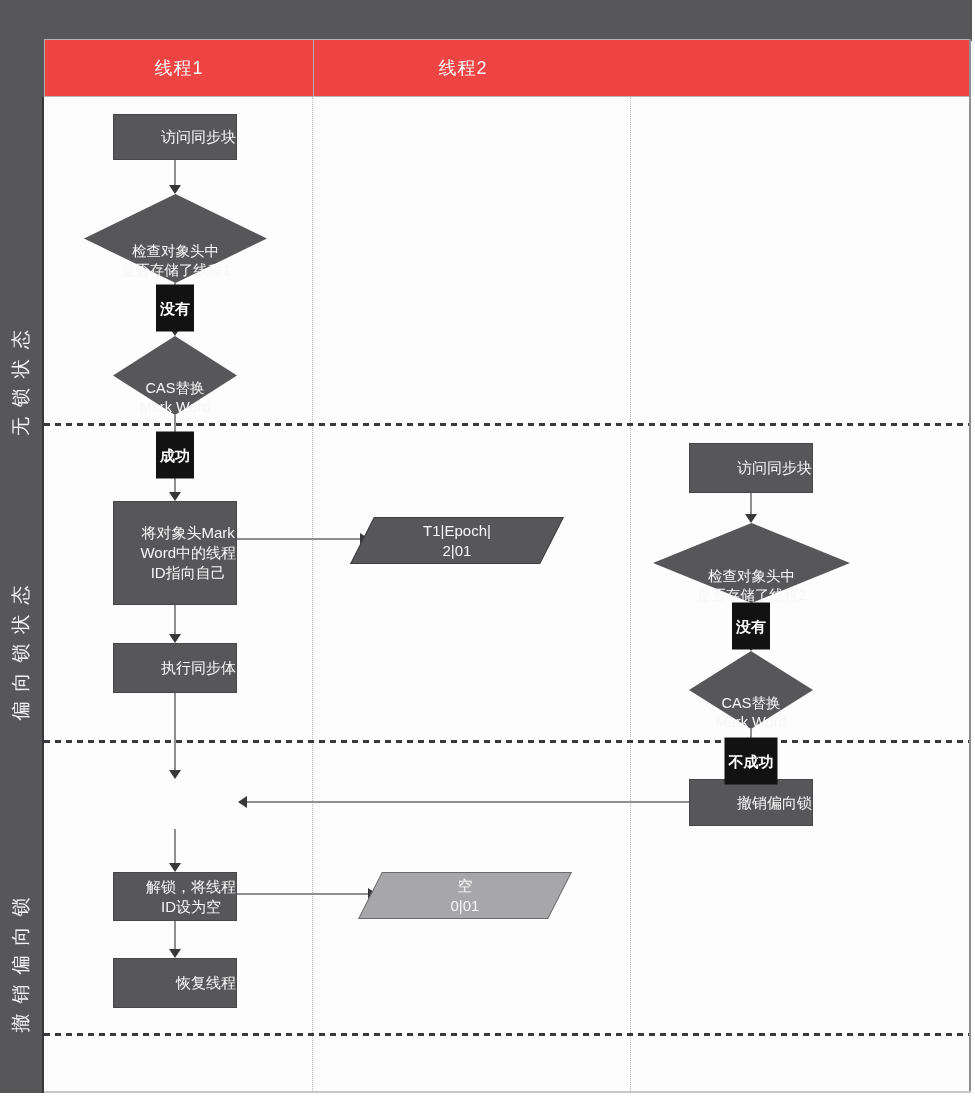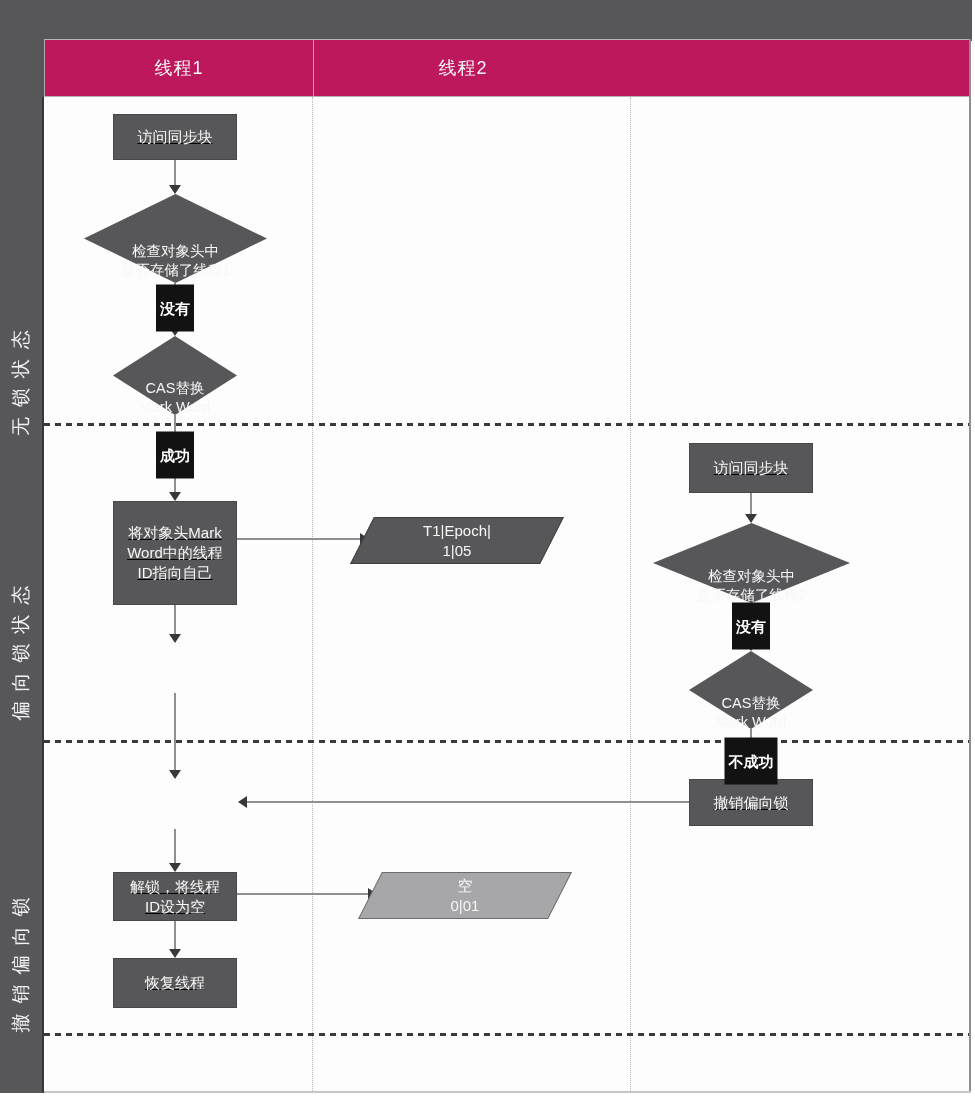--- a/index.html
+++ b/index.html
@@ -12,42 +12,42 @@
   .title-band { position:absolute; left:0; top:0; width:972px; height:41px; background:#57575a; }
   .page-title { position:absolute; left:5px; top:4px; font-size:24px; font-weight:bold; color:#fafafa; letter-spacing:1px; }
   .stage-strip { position:absolute; left:0; top:0; width:44px; height:1093px; background:#57575a; }
   .stage-label {
     position:absolute; left:21px; transform:translate(-50%,-50%) rotate(-90deg);
     color:#f2f2f4; font-size:19px; letter-spacing:10px; white-space:nowrap;
   }
   
   .hdr-row {
     position:absolute; left:44px; top:39px; width:926px; height:58px;
-    background:#be185d; border-top:1px solid #b4b4b6; border-bottom:1px solid #b4b4b6;
+    background:#ef4444; border-top:1px solid #b4b4b6; border-bottom:1px solid #b4b4b6;
     display:flex; box-sizing:border-box;
   }
   .hdr-cell {
     box-sizing:border-box; border-left:1px solid #aeaeb0;
     display:flex; align-items:center; justify-content:center;
     color:#f7f7f7; font-size:18px; letter-spacing:1px;
   }
   
   .body-area { position:absolute; left:44px; top:97px; width:926px; height:994px; background:#fdfdfd; }
   .lane-sep { position:absolute; top:97px; height:994px; width:0; border-left:1px dotted #b9b9bb; }
   .frame-right { position:absolute; left:969px; top:39px; width:2px; height:1052px; background:#8f8f92; }
   .frame-bottom { position:absolute; left:44px; top:1091px; width:927px; height:2px; background:#c6c6c8; }
   .body-left-edge { position:absolute; left:42px; top:97px; width:2px; height:996px; background:#37373a; }
   .stage-divider {
     position:absolute; left:44px; width:925px; height:3px;
     background:repeating-linear-gradient(90deg,#39393b 0 6px,transparent 6px 11px);
   }
   
   .node {
     position:absolute; background:#57575a; border:1px solid #47474a; box-sizing:border-box;
-    display:flex; align-items:center; justify-content:center;text-decoration:underline;
+    display:flex; align-items:center; justify-content:flex-end;
   }
   .node .txt, .diamond .txt, .para .txt {
     position:relative; color:#f7f7f7; font-size:15px; line-height:20px;
     text-align:center; white-space:pre-line;
   }
   .diamond { position:absolute; display:flex; align-items:center; justify-content:center; }
   .diamond::before {
     content:""; position:absolute; inset:0; background:#57575a;
     clip-path:polygon(50% 0,100% 50%,50% 100%,0 50%);
   }
@@ -137,32 +137,35 @@
     </div>
   <div class="diamond" style="left:113px;top:336px;width:124px;height:79px">
       <span class="txt">CAS替换
 Mark Word</span>
     </div>
   <div class="node" style="left:113px;top:501px;width:124px;height:104px">
       <span class="txt">将对象头Mark
 Word中的线程
 ID指向自己</span>
     </div>
+  <div class="node" style="left:113px;top:643px;width:124px;height:50px">
+      <span class="txt">执行同步体</span>
+    </div>
   <div class="node" style="left:113px;top:958px;width:124px;height:50px">
       <span class="txt">恢复线程</span>
     </div>
   <div class="node" style="left:113px;top:872px;width:124px;height:49px">
       <span class="txt">解锁，将线程
 ID设为空</span>
     </div>
 
   <div class="para" style="left:362px;top:517px;width:190px;height:47px">
       <div class="para-bg"></div>
       <span class="txt">T1|Epoch|
-1|05</span>
+2|01</span>
     </div>
   <div class="para light" style="left:370px;top:872px;width:190px;height:47px">
       <div class="para-bg"></div>
       <span class="txt">空
 0|01</span>
     </div>
 
   <div class="node" style="left:689px;top:443px;width:124px;height:50px">
       <span class="txt">访问同步块</span>
     </div>

